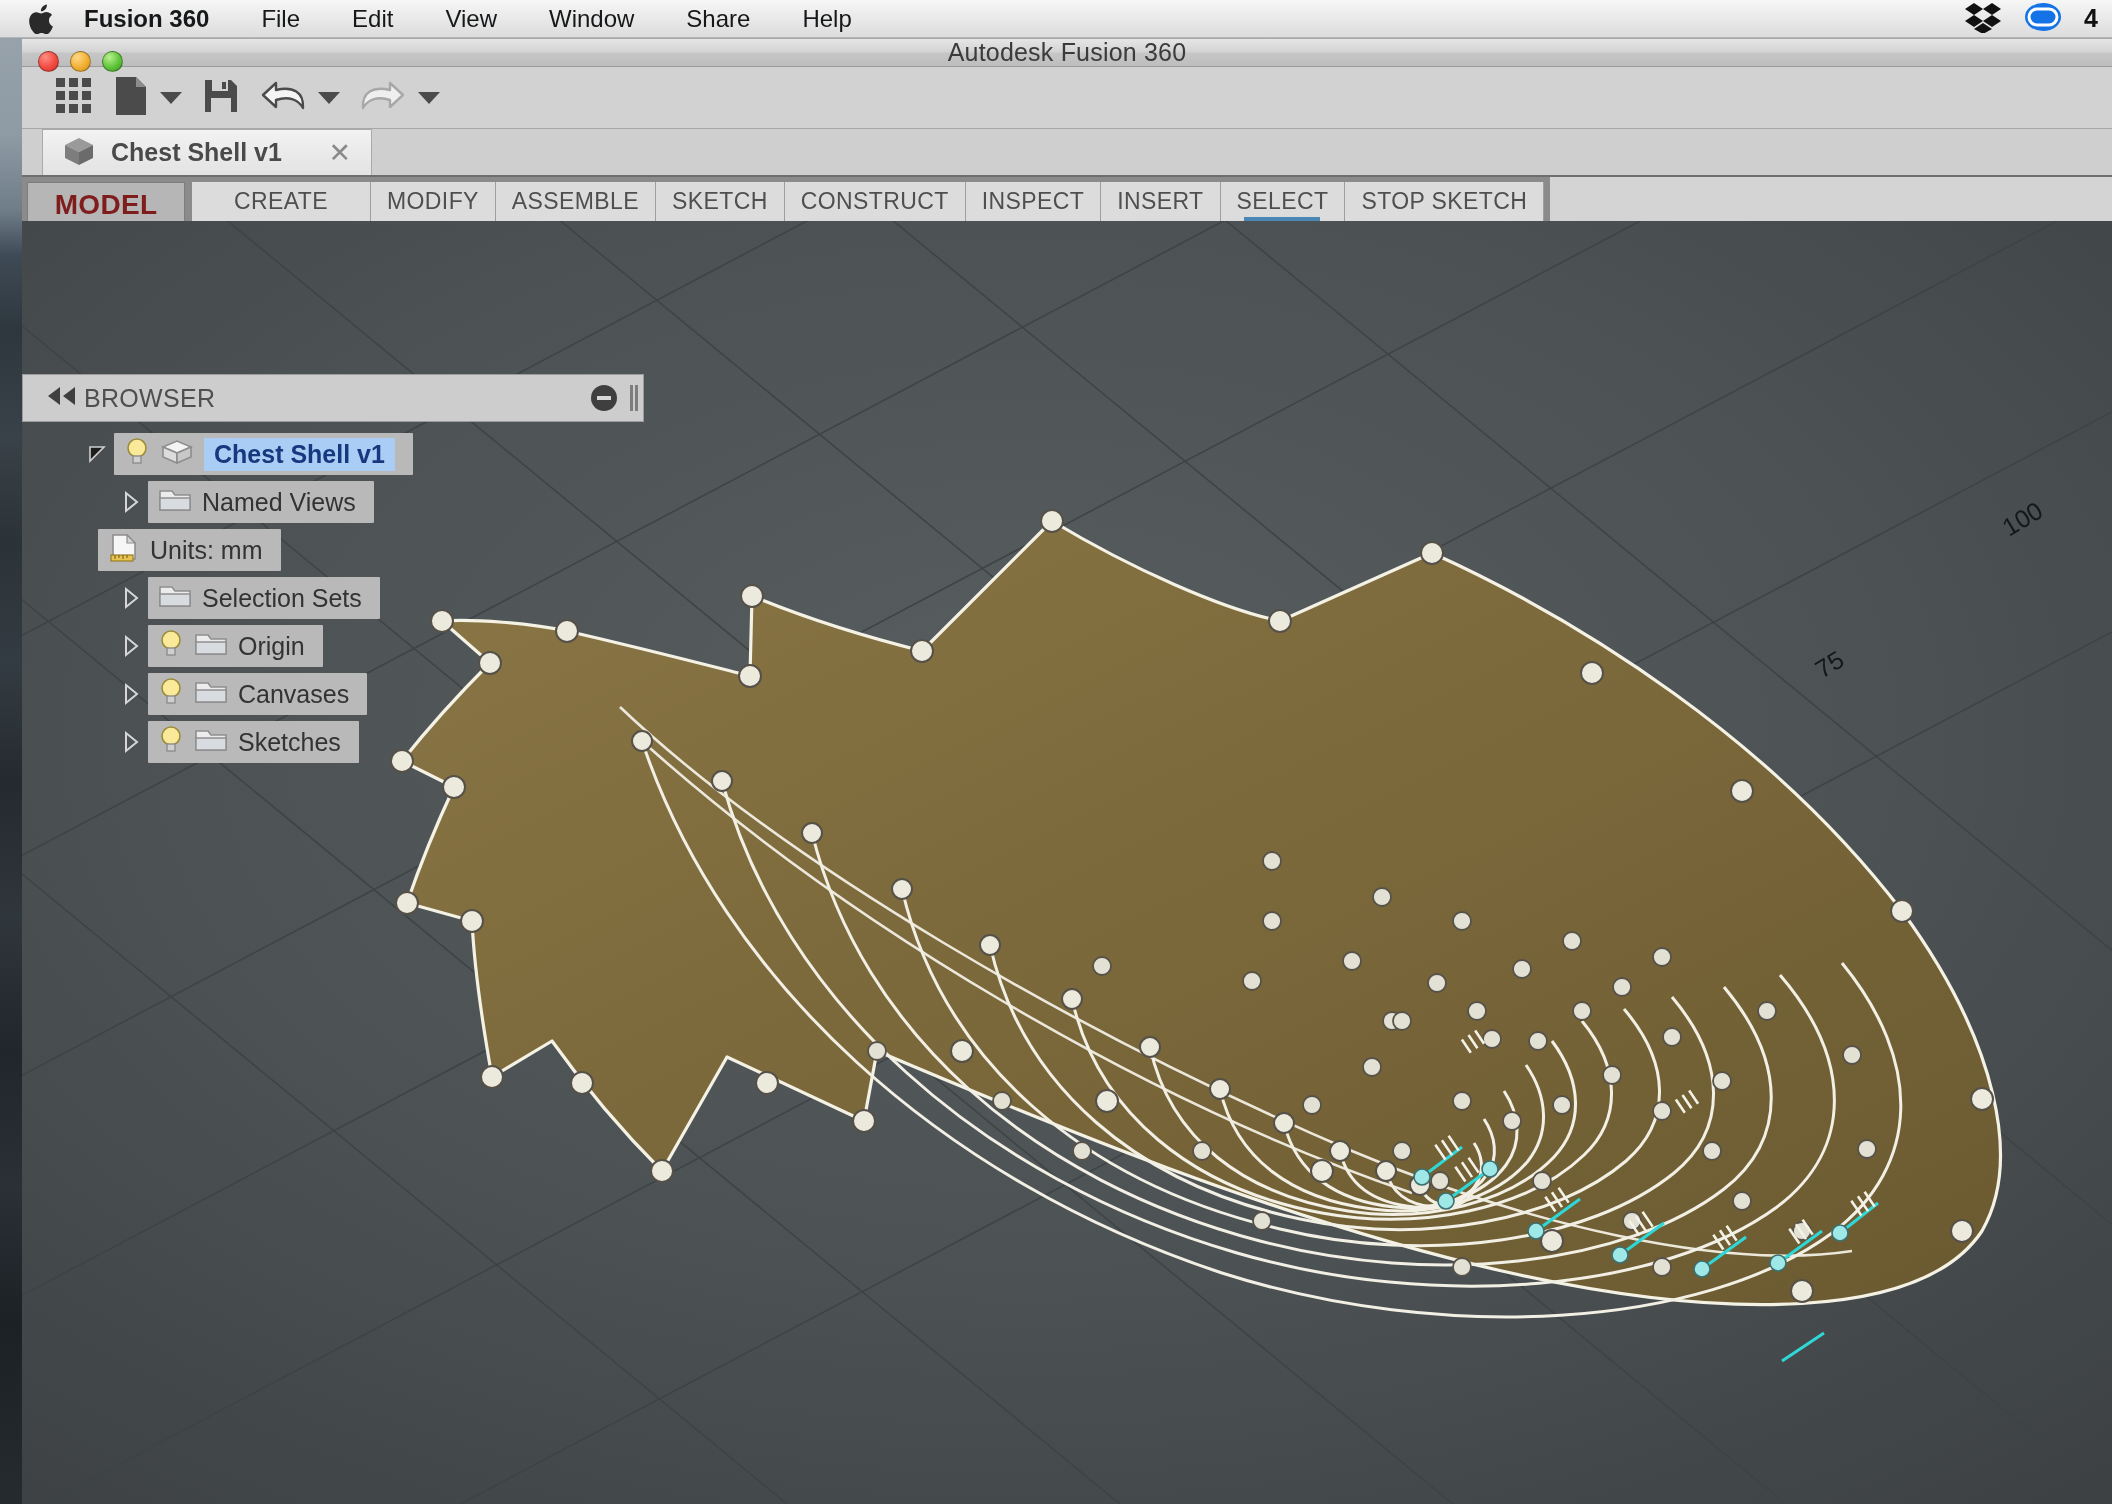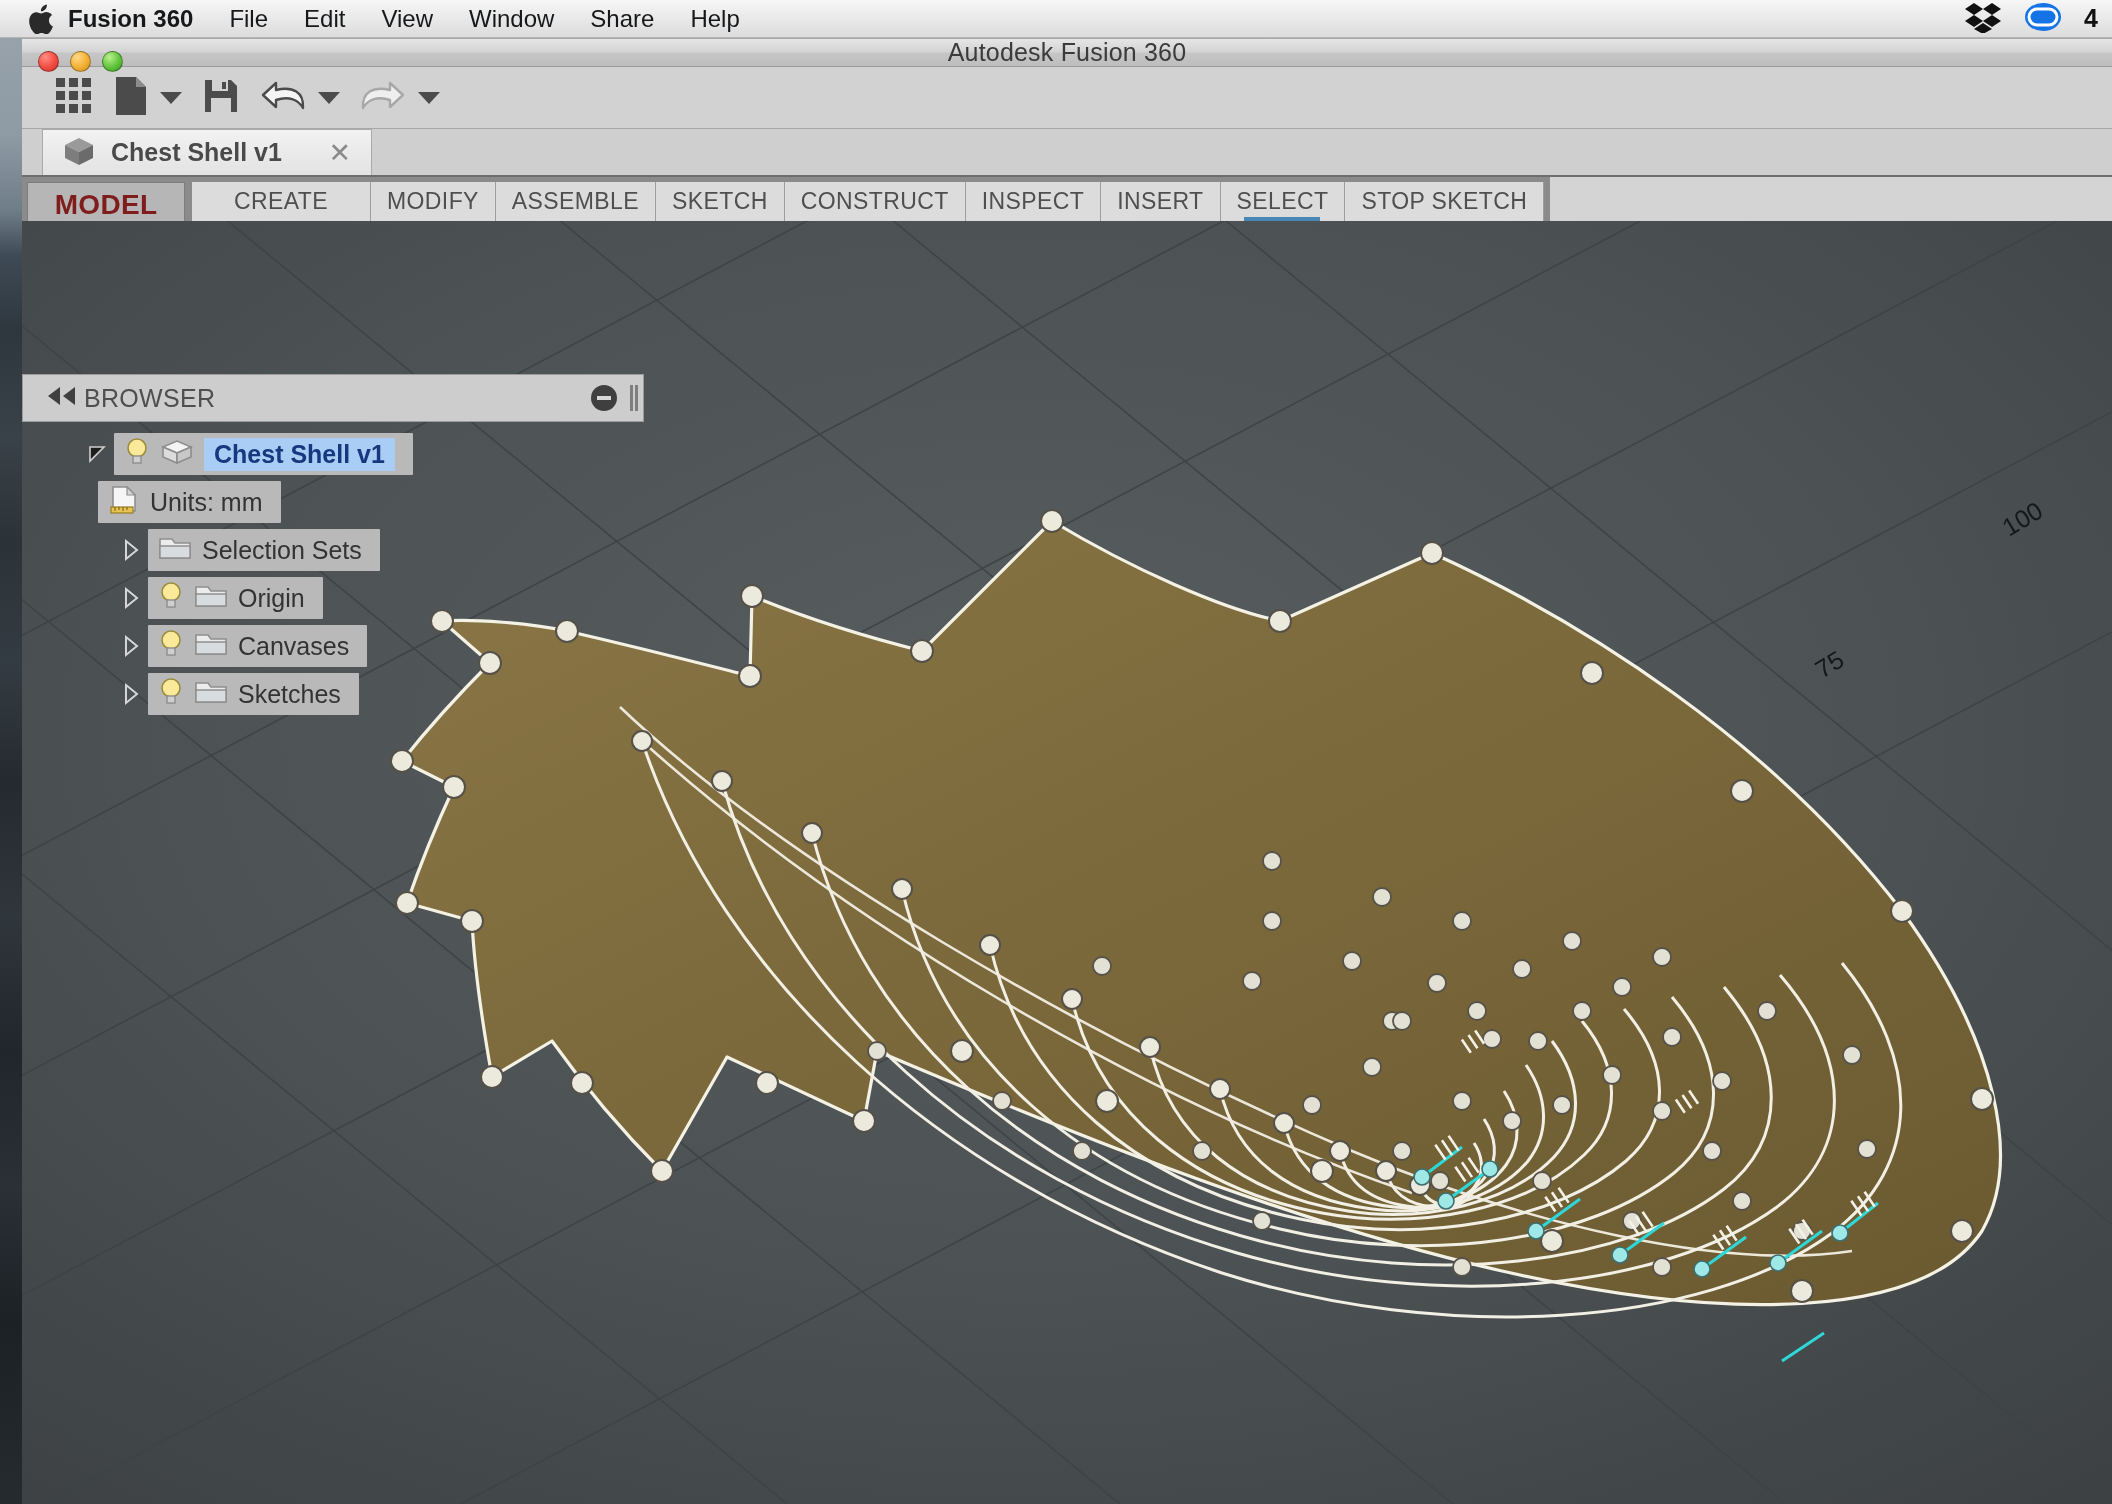--- a/index.html
+++ b/index.html
@@ -21,20 +21,21 @@
         #1c2125 88%, #262b30 100%);
   }
 
   
   #menubar {
     position: absolute; left: 0; top: 0; width: 2112px; height: 38px;
     background: linear-gradient(to bottom, #f6f6f6 0%, #e9e9e9 50%, #dcdcdc 100%);
     border-bottom: 1px solid #b4b4b4;
     display: flex; align-items: center;
     z-index: 40;
+    gap: 16px;
   }
   #menubar .apple { margin-left: 28px; width: 26px; height: 30px; position: relative; }
   #menubar .apple svg { display:block; }
   .menu-item {
     font-size: 24px; color: #16181a; padding: 0 18px;
     line-height: 38px; white-space: nowrap;
   }
   .menu-item.bold { font-weight: bold; padding-left: 14px; }
   #menubar-right { margin-left: auto; display: flex; align-items: center; padding-right: 14px; gap: 22px; }
 
@@ -800,20 +801,36 @@
             <svg width="34" height="28" viewBox="0 0 34 28">
               <path d="M3 9 L17 3 L31 9 L17 15 Z" fill="#f4f4f4" stroke="#8e8e8e" stroke-width="1.6"></path>
               <path d="M3 9 L17 15 V25 L3 19 Z" fill="#dcdcdc" stroke="#8e8e8e" stroke-width="1.6"></path>
               <path d="M31 9 L17 15 V25 L31 19 Z" fill="#c8c8c8" stroke="#8e8e8e" stroke-width="1.6"></path>
             </svg>
           </span>
           <span class="label">Chest Shell v1</span>
         </span>
       </div>
 
+      <div class="tree-row" style="padding-left:92px">
+        <span class="expander">
+          <svg width="20" height="24" viewBox="0 0 20 24">
+              <path d="M5 3 L16 12 L5 21 Z" fill="none" stroke="#d6d6d6" stroke-width="2"></path>
+            </svg>
+        </span>
+        <span class="tree-chip">
+          <span>
+            <svg width="34" height="28" viewBox="0 0 34 28">
+              <path d="M2 5 h12 l3 4 h15 v15 H2 Z" fill="#ececec" stroke="#8e8e8e" stroke-width="1.6"></path>
+              <path d="M2 12 h30 v12 H2 Z" fill="#d8dce0" stroke="#8e8e8e" stroke-width="1.4"></path>
+            </svg>
+          </span>
+          <span class="label">Named Views</span>
+        </span>
+      </div>
 
       <div class="tree-row" style="padding-left:76px">
         <span class="tree-chip">
           <span>
             <svg width="32" height="30" viewBox="0 0 32 30">
               <path d="M5 2 h14 l8 8 v16 H5 Z" fill="#f6f6f6" stroke="#8e8e8e" stroke-width="1.6"></path>
               <path d="M19 2 v8 h8 Z" fill="#d5d5d5" stroke="#8e8e8e" stroke-width="1.2"></path>
               <rect x="3" y="22" width="22" height="6" fill="#e8c352" stroke="#9a7d24" stroke-width="1.2"></rect>
               <g stroke="#6e5817" stroke-width="1">
                   <line x1="7" y1="22" x2="7" y2="26"></line>

